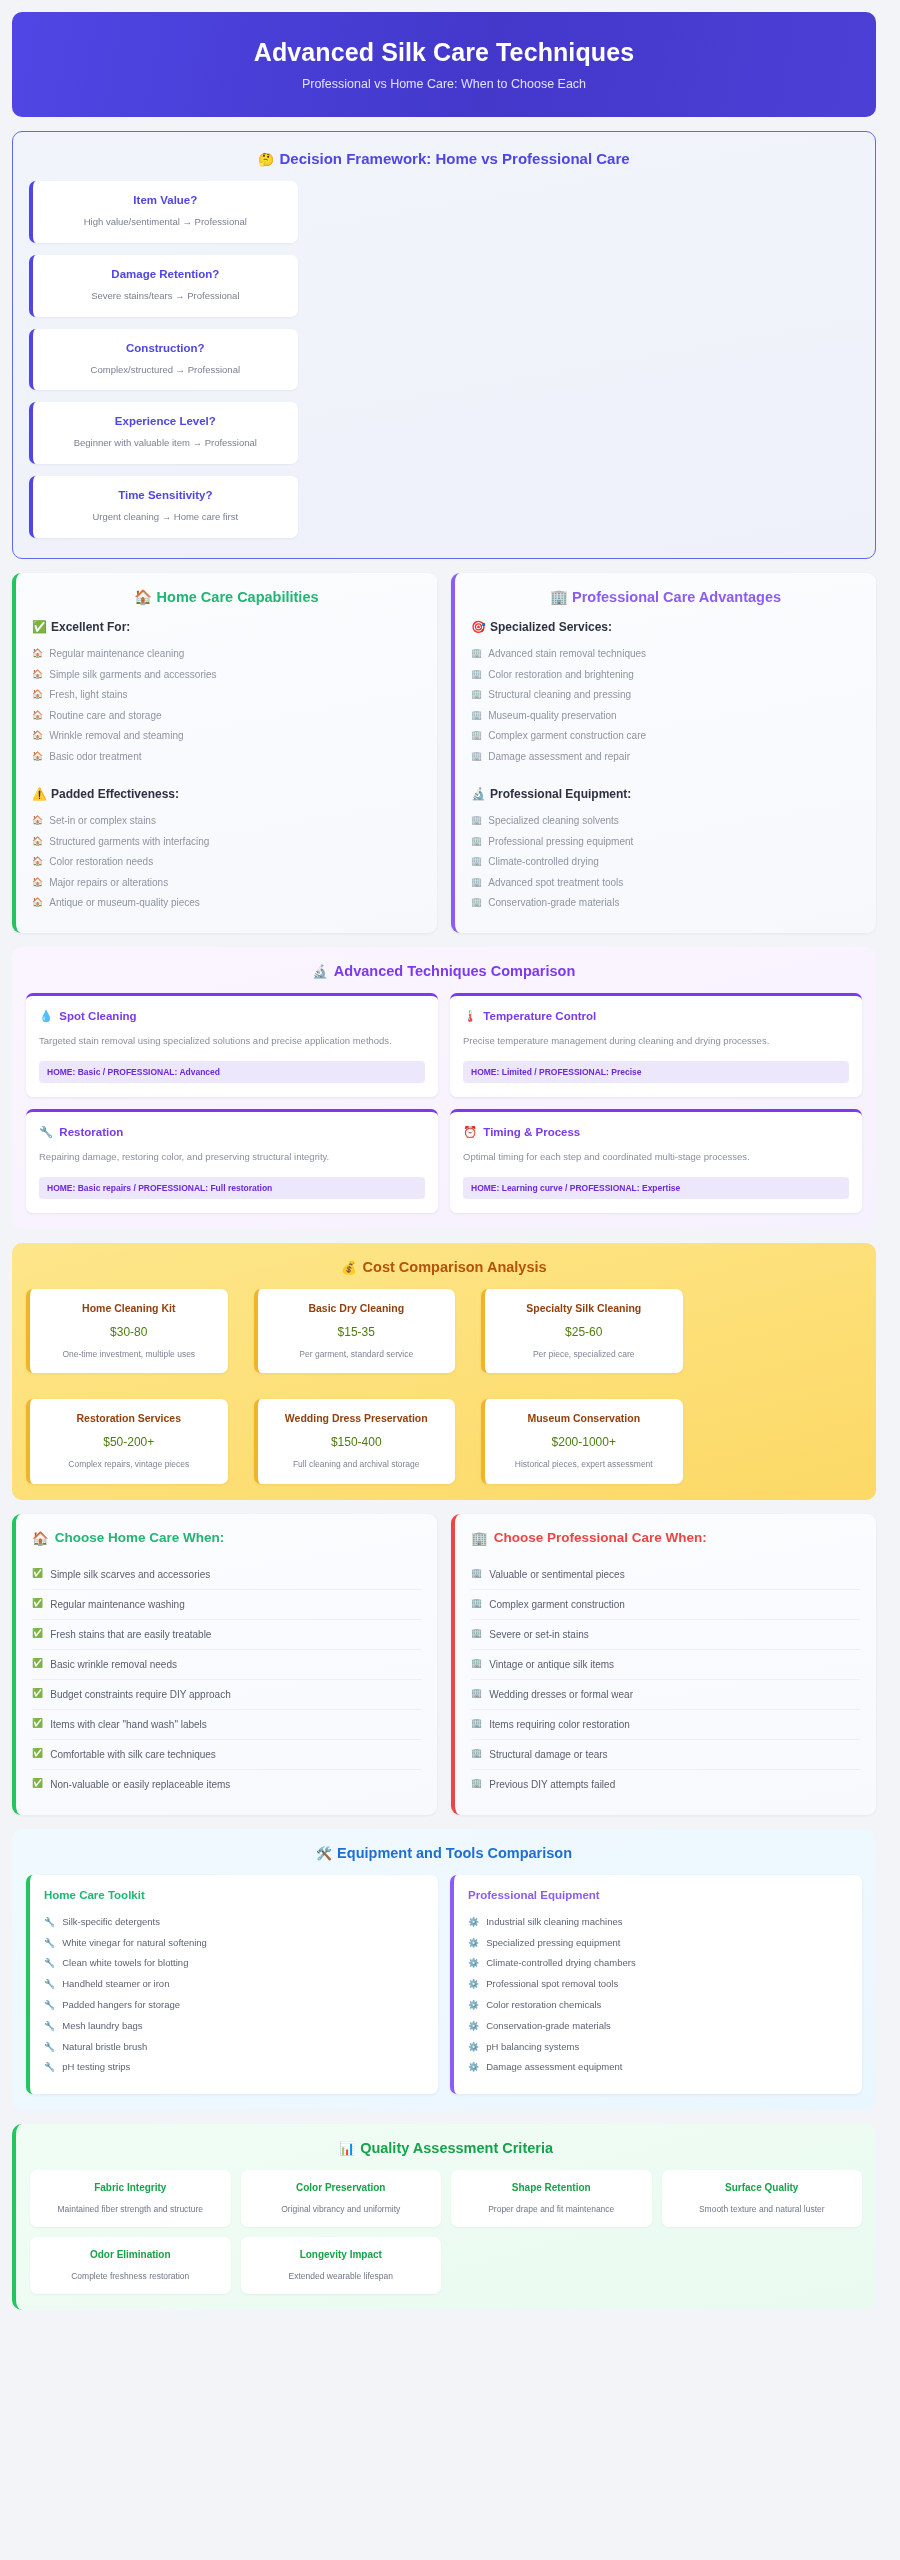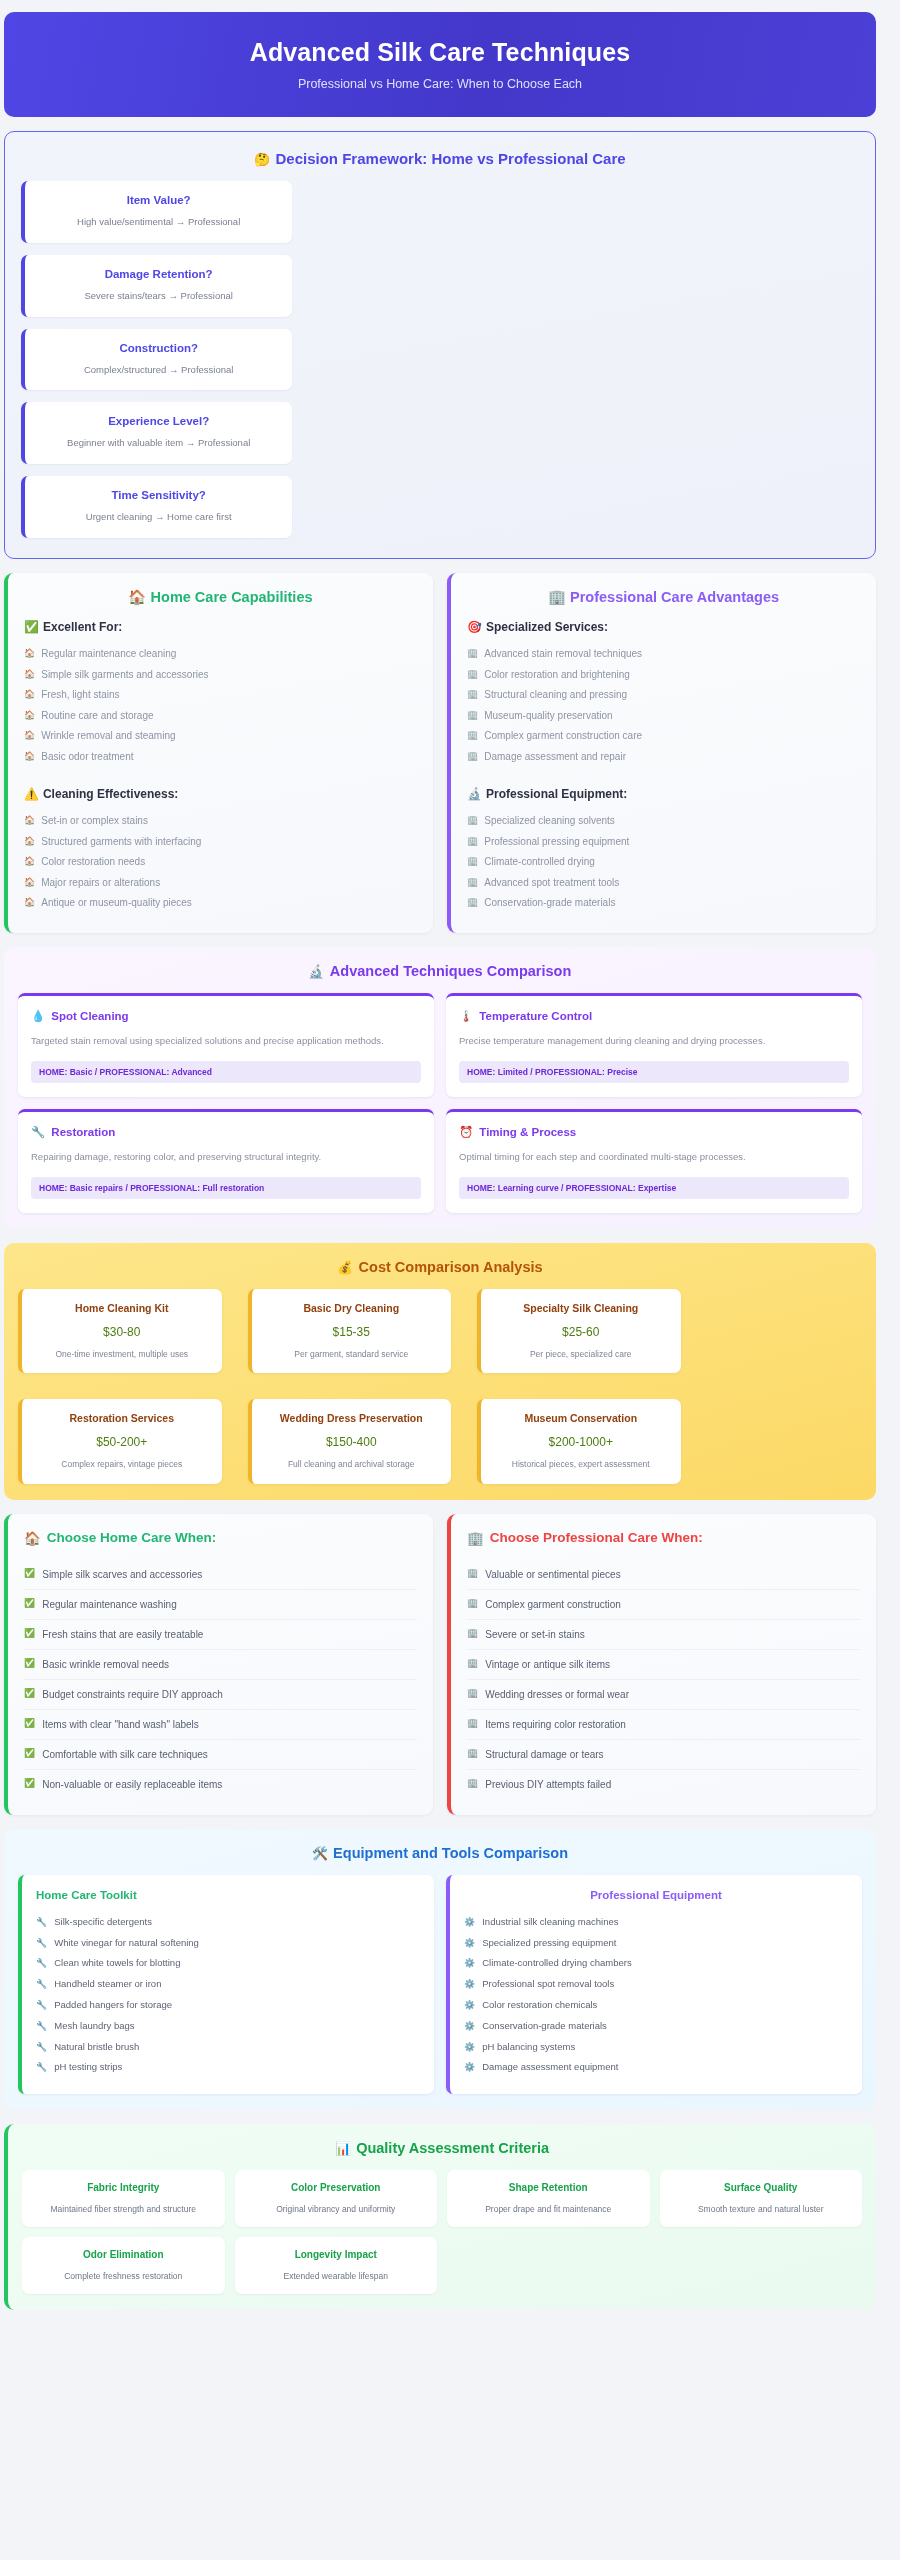--- a/index.html
+++ b/index.html
@@ -3,21 +3,21 @@
 <meta charset="utf-8">
 <style>
   * { box-sizing: border-box; margin: 0; padding: 0; }
   body {
     width: 900px;
     background: #f3f4f8;
     font-family: "Liberation Sans", sans-serif;
     color: #2d3142;
     -webkit-font-smoothing: antialiased;
   }
-  .page { width: 888px; padding: 12px 12px 24px 4px; }
+  .page { width: 888px; padding: 12px 12px 24px 12px; }
 
   
   .hero {
     background: linear-gradient(100deg, #4f46e5 0%, #4338ca 55%, #4c3fd6 100%);
     border-radius: 10px;
     padding: 26px 20px 26px 20px;
     text-align: center;
     color: #ffffff;
   }
   .hero h1 { font-size: 25px; font-weight: bold; letter-spacing: .1px; }
@@ -141,21 +141,21 @@
   .eq-grid { display: flex; gap: 12px; }
   .eq-card {
     background: #fff; border-radius: 7px; flex: 1;
     padding: 14px 14px 16px 14px;
     box-shadow: 0 1px 3px rgba(20,50,90,.07);
   }
   .eq-card.home { border-left: 4px solid #22c55e; }
   .eq-card.pro  { border-left: 4px solid #8b5cf6; }
   .eq-card h3 { font-size: 11.5px; font-weight: bold; margin-bottom: 11px; }
   .eq-card.home h3 { color: #22b573; }
-  .eq-card.pro h3 { color: #8b5cf6; text-align: center; }
+  .eq-card.pro h3 { color: #8b5cf6; }
   .eq-card ul { list-style: none; }
   .eq-card ul li {
     font-size: 9.5px; color: #5d6374; padding: 4px 0;
     display: flex; gap: 7px; align-items: flex-start; line-height: 1.35;
   }
   .eq-card ul li .bico { font-size: 9px; flex: none; }
 
   
   .quality { background: linear-gradient(165deg,#f0fdf4 0%, #eafaf0 100%); border-left: 4px solid #22c55e; }
   .quality .sec-title { color: #16a34a; }
@@ -237,21 +237,21 @@
             <span class="bico">🏠</span>
             <span>Wrinkle removal and steaming</span>
           </li>
         <li>
             <span class="bico">🏠</span>
             <span>Basic odor treatment</span>
           </li>
       </ul>
       <div class="gap"></div>
       <div class="sub-head">
-        <span class="ico">⚠️</span><span>Cleaning Effectiveness:</span>
+        <span class="ico">⚠️</span><span>Padded Effectiveness:</span>
       </div>
       <ul class="plain">
         <li>
             <span class="bico">🏠</span>
             <span>Set-in or complex stains</span>
           </li>
         <li>
             <span class="bico">🏠</span>
             <span>Structured garments with interfacing</span>
           </li>

